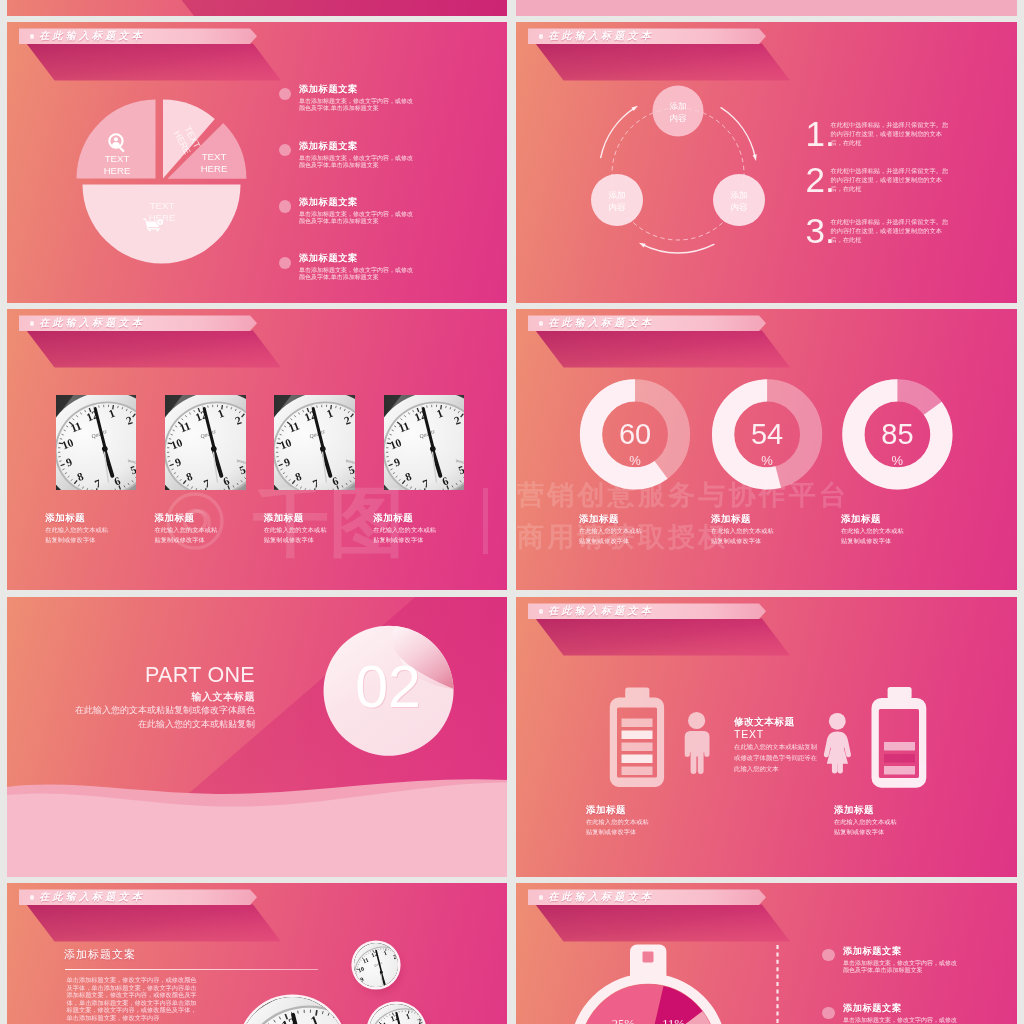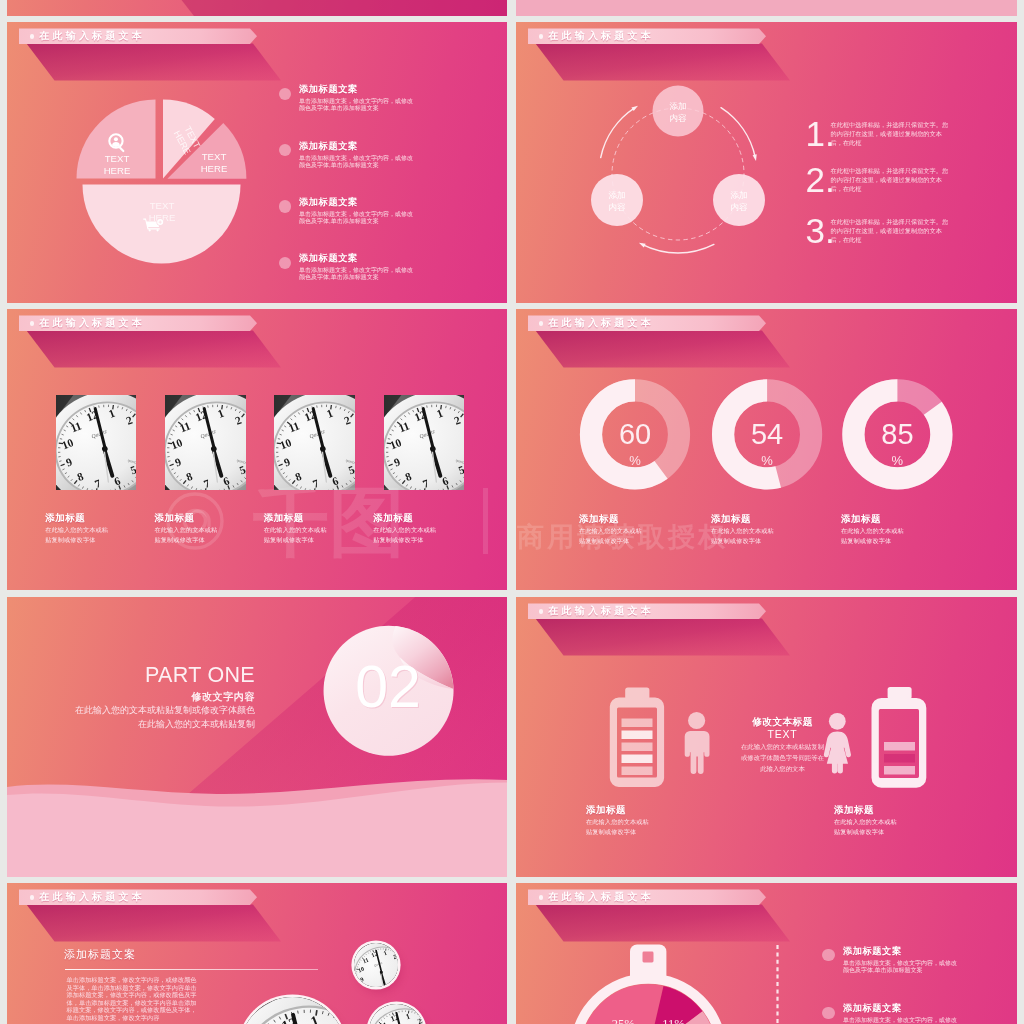--- a/index.html
+++ b/index.html
@@ -10,21 +10,21 @@
   background:linear-gradient(103deg,#ee8e73 0%,#ea7276 25%,#e85f7c 45%,#e5507f 62%,#e24183 80%,#df3486 100%);}
 .slide.flat{background:#f2aabe;}
 .hdr{position:absolute;left:12px;top:6.4px;height:15.6px;width:238px;z-index:5;}
 .hdr .band{position:absolute;left:0;top:0;height:15.6px;width:238px;
   background:linear-gradient(97deg,#f8c2cd 0%,#facfd8 42%,#f8bdcb 76%,#f3a3b7 100%);
   clip-path:polygon(0 0,231px 0,238px 7.8px,231px 15.6px,0 15.6px);}
 .hdr .dot{position:absolute;left:10.5px;top:5.6px;width:4.6px;height:4.6px;border-radius:50%;
   background:#fdf2f5;}
 .hdr .txt{position:absolute;left:20.3px;top:1.1px;font-size:10px;line-height:13.4px;color:#fff;
   letter-spacing:3.2px;font-weight:700;text-shadow:0 .8px .8px rgba(185,35,88,.38);
-  white-space:nowrap;}
+  white-space:nowrap;font-style:italic;}
 .hsh{position:absolute;left:0;top:0;width:100%;height:100%;pointer-events:none;z-index:1;}
 .cap{position:absolute;color:#fff;}
 .cap .t{font-size:9.5px;font-weight:700;line-height:13.5px;letter-spacing:.5px;
   text-shadow:0 .7px .8px rgba(178,28,84,.34);}
 .cap .s{font-size:6.2px;line-height:10.1px;color:#fbe3ea;letter-spacing:.1px;}
 .blt{position:absolute;}
 .blt .bd{position:absolute;left:0;top:0;width:12.4px;height:12.4px;border-radius:50%;
   background:rgba(255,255,255,.40);}
 .blt .bt{position:absolute;left:20.5px;top:-4.5px;font-size:9.3px;font-weight:700;color:#fff;
   letter-spacing:.5px;line-height:13px;text-shadow:0 .7px .8px rgba(178,28,84,.3);white-space:nowrap;}
@@ -35,21 +35,21 @@
 .clkimg svg{position:absolute;left:-16px;top:-13px;width:134px;height:140px;}
 .clkcell .cap{left:-10.5px;top:116px;width:101.5px;}
 .pone{position:absolute;right:252px;top:66px;font-size:21.5px;line-height:24px;color:#fdeff3;
   font-weight:300;letter-spacing:.3px;white-space:nowrap;text-align:right;}
 .psub{position:absolute;right:252px;top:93px;font-size:10px;line-height:13px;color:#fdeff3;
   font-weight:700;letter-spacing:.6px;white-space:nowrap;}
 .pline{position:absolute;right:252px;top:107px;font-size:9px;line-height:13px;color:#fce3ea;
   white-space:nowrap;}
 .pline2{position:absolute;right:252px;top:121px;font-size:9px;line-height:13px;color:#fce3ea;
   white-space:nowrap;}
-.btxt{position:absolute;left:224px;top:118px;width:85px;text-align:center;color:#fff;}
+.btxt{position:absolute;left:218px;top:118px;width:85px;color:#fff;}
 .btxt .bt1{font-size:9.7px;font-weight:700;line-height:13px;letter-spacing:.4px;
   text-shadow:0 .7px .8px rgba(178,28,84,.34);}
 .btxt .bt2{font-size:10.5px;line-height:12.5px;letter-spacing:.8px;}
 .btxt .bt3{font-size:6.4px;line-height:11px;color:#fcdfe7;white-space:nowrap;}
 .btxt .bt3:first-of-type{margin-top:9px;}
 .s7h{position:absolute;left:57px;top:64px;font-size:11px;line-height:15px;color:#fff;
   letter-spacing:1px;text-shadow:0 .8px .9px rgba(178,28,84,.3);white-space:nowrap;}
 .s7rule{position:absolute;left:58px;top:85.5px;width:253px;height:1.5px;
   background:linear-gradient(90deg,rgba(255,255,255,.92),rgba(255,255,255,.52));}
 .s7b{position:absolute;left:59.6px;top:93px;width:133px;font-size:6.2px;line-height:7.6px;
@@ -465,21 +465,21 @@
     <polygon points="311,84.7 85,280 500,280 500,-80" fill="url(#stshg)"></polygon>
     <path d="M381.6,93.8 m0,-65 a65,65 0 1 1 -0.1,0 Z" fill="url(#stick)"></path>
     <path d="M388.5,29 A65,65 0 0 1 446.4,92 C426,84 404,72 393,60.5 C384.5,51.5 383.5,41 388.5,29 Z" fill="url(#curl)"></path>
     <path d="M446.4,92 C426,84 404,72 393,60.5 C397,74 418,88.5 446.4,92 Z" fill="url(#curl2)" opacity=".9"></path>
     <text x="382" y="111" fill="#f3c0cf" font-size="59" text-anchor="middle" font-family="Liberation Sans, sans-serif" font-weight="300" opacity=".75">02</text>
     <text x="381" y="110" fill="#ffffff" font-size="59" text-anchor="middle" font-family="Liberation Sans, sans-serif" font-weight="300">02</text>
     <path d="M0,190 C60,182 130,196 210,197 C300,198 400,178 500,183 L500,280 L0,280 Z" fill="#f3a8bb" opacity=".95"></path>
     <path d="M0,198 C70,191 140,209 225,209.5 C320,210 410,186 500,185.5 L500,280 L0,280 Z" fill="#f6bacb"></path>
   </svg>
   <div class="pone">PART ONE</div>
-  <div class="psub">修改文字内容</div>
+  <div class="psub">输入文本标题</div>
   <div class="pline">在此输入您的文本或粘贴复制或修改字体颜色</div>
   <div class="pline2">在此输入您的文本或粘贴复制</div>
 </div>
 
 <div class="slide" style="left:516px;top:597px;width:501px;height:280px;">
   <svg class="hsh" viewBox="0 0 501 280">
     <polygon points="19.5,21.5 246,21.5 274,58.5 47.5,58.5" fill="url(#shg)"></polygon>
   </svg>
   <div class="hdr">
     <div class="band"></div>
@@ -610,14 +610,15 @@
     <g fill="none" stroke="#ffffff" stroke-opacity=".14" stroke-width="3.4">
       <circle cx="30" cy="41" r="27"></circle>
       <circle cx="30" cy="41" r="10.5"></circle>
       <path d="M24,41 a10,10 0 0 1 20,0 v6"></path>
     </g>
     <g fill="#ffffff" fill-opacity=".12" font-family="DejaVu Sans, sans-serif" font-weight="700" font-size="76">
       <text x="88" y="68">千图</text>
     </g>
     <rect x="318" y="8" width="5" height="66" fill="#ffffff" fill-opacity=".12"></rect>
   </svg>
+  <div class="wtext w1">营销创意服务与协作平台</div>
   <div class="wtext w2">商用请获取授权</div>
 </div>
 
 </body></html>

